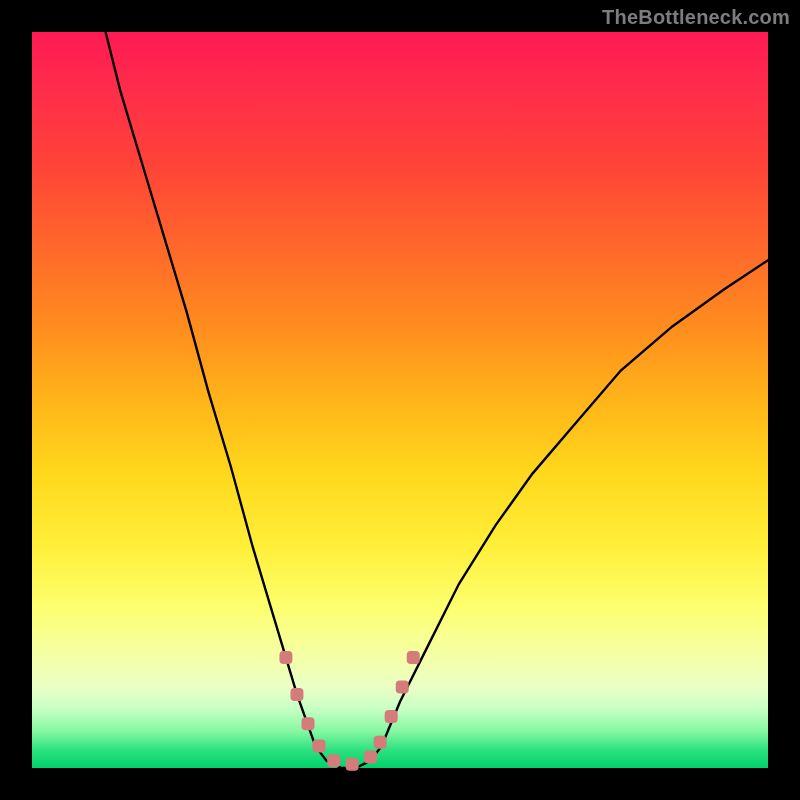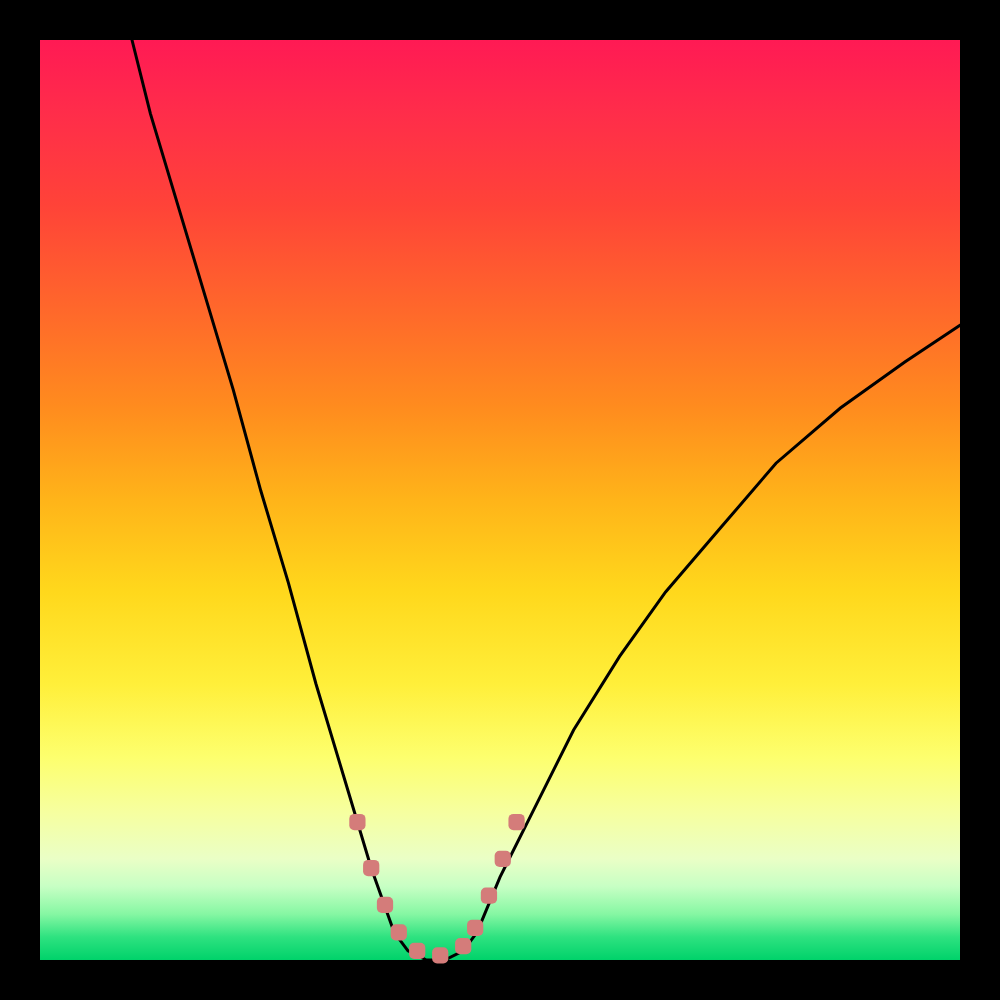--- a/index.html
+++ b/index.html
@@ -91,13 +91,14 @@
           <rect x="295.26" y="722.14" width="13" height="13" rx="4" class="marker"></rect>
           <rect x="313.66" y="725.82" width="13" height="13" rx="4" class="marker"></rect>
           <rect x="332.06" y="718.46" width="13" height="13" rx="4" class="marker"></rect>
           <rect x="341.63" y="703.74" width="13" height="13" rx="4" class="marker"></rect>
           <rect x="352.67" y="677.98" width="13" height="13" rx="4" class="marker"></rect>
           <rect x="363.71" y="648.54" width="13" height="13" rx="4" class="marker"></rect>
           <rect x="374.75" y="619.10" width="13" height="13" rx="4" class="marker"></rect>
         </g>
     </svg>
   </div>
+  <div class="watermark">TheBottleneck.com</div>
 </div>
 
 </body></html>

